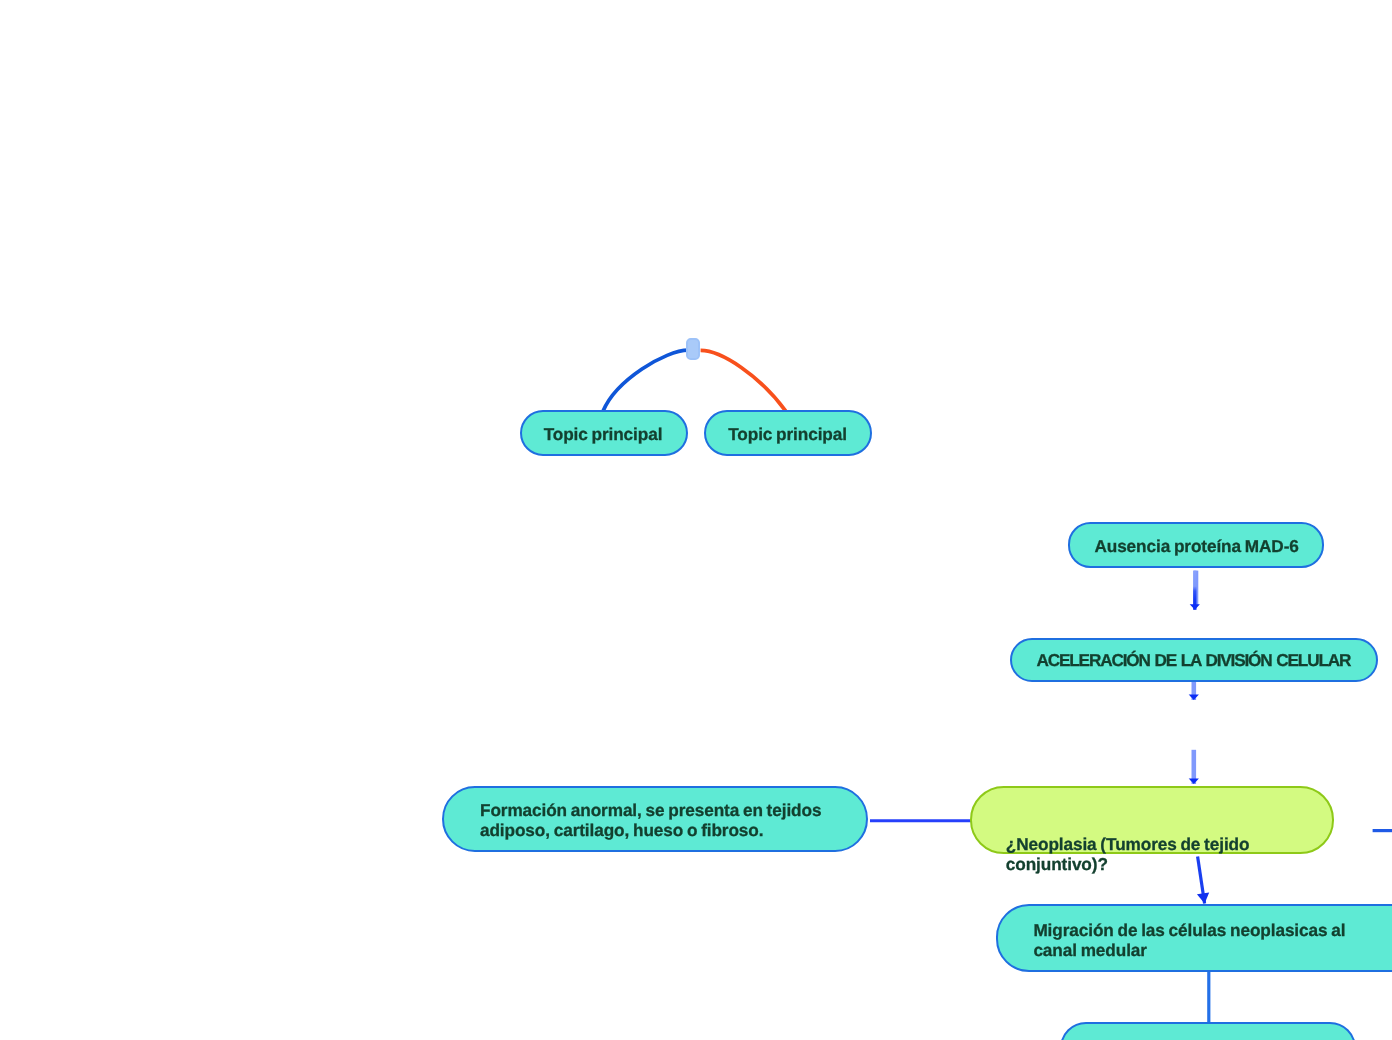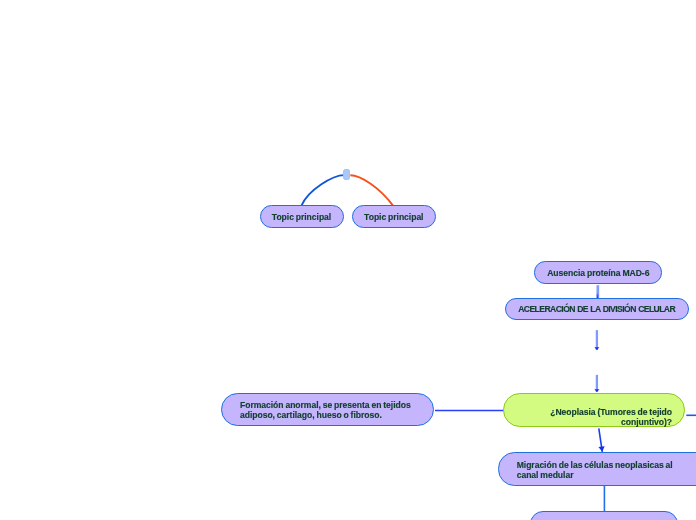--- a/index.html
+++ b/index.html
@@ -6,21 +6,21 @@
   html,body{margin:0;padding:0;background:#ffffff;}
   body{width:696px;height:520px;overflow:hidden;
        font-family:"Liberation Sans",sans-serif;
        -webkit-font-smoothing:antialiased;}
   #canvas{position:relative;width:696px;height:520px;background:#ffffff;}
   svg#links{position:absolute;left:0;top:0;width:696px;height:520px;overflow:visible;}
   .node{position:absolute;box-sizing:border-box;display:flex;align-items:center;
         font-weight:bold;font-size:8.6px;line-height:10.3px;
         color:#13402f;letter-spacing:-0.045px;word-spacing:-0.45px;-webkit-text-stroke:0.14px #13402f;}
   .node .lbl{display:block;width:100%;white-space:nowrap;transform:translateZ(0);position:relative;top:0.6px;}
-  .node.blue{background:#c4b5fd;border:1.2px solid #1f6fe0;}
+  .node.blue{background:#5eead4;border:1.2px solid #1f6fe0;}
   .node.green{background:#d3fa81;border:1.2px solid #8ec918;}
   .node.ctr{justify-content:center;text-align:center;}
   .node.lft{justify-content:flex-start;text-align:left;}
   .caps{letter-spacing:-0.58px;word-spacing:0.55px;}
   .handle{position:absolute;box-sizing:border-box;background:#a9caf9;
           border:1px solid #9dc2f8;border-radius:2.4px;}
 </style>
 </head>
 <body>
 
@@ -65,26 +65,26 @@
   </div>
 
   <div class="node blue ctr" style="left:351.8px;top:204.8px;width:84px;height:23px;border-radius:11.5px;">
     <span class="lbl">Topic principal</span>
   </div>
 
   <div class="node blue ctr" style="left:534.3px;top:261.3px;width:128px;height:22.4px;border-radius:11.2px;">
     <span class="lbl">Ausencia proteína MAD-6</span>
   </div>
 
-  <div class="node blue ctr caps" style="left:504.7px;top:298px;width:184px;height:22.4px;border-radius:11.2px;align-items:flex-start;padding-top:4.2px;">
+  <div class="node blue ctr caps" style="left:504.7px;top:319px;width:184px;height:22.4px;border-radius:11.2px;align-items:flex-start;padding-top:4.2px;">
     <span class="lbl">ACELERACIÓN DE LA DIVISIÓN CELULAR</span>
   </div>
 
 
-  <div class="node green lft" style="left:503px;top:393px;width:182px;height:33.8px;border-radius:16.85px;padding-left:16.9px;padding-right:12px;align-items:flex-start;padding-top:12px;text-align:right;">
+  <div class="node green lft" style="left:485px;top:393px;width:182px;height:33.8px;border-radius:16.85px;padding-left:16.9px;padding-right:12px;align-items:flex-start;padding-top:22px;">
     <span class="lbl">¿Neoplasia (Tumores de tejido<br>conjuntivo)?</span>
   </div>
 
   <div class="node blue lft" style="left:221.3px;top:393.3px;width:213px;height:33.2px;border-radius:16.45px;padding-left:17.7px;padding-right:12px;justify-content:flex-end;">
     <span class="lbl">Formación anormal, se presenta en tejidos<br>adiposo, cartilago, hueso o fibroso.</span>
   </div>
 
   <div class="node blue lft" style="left:498.1px;top:452.1px;width:240px;height:33.9px;border-radius:16.5px;padding-left:17.6px;padding-right:12px;align-items:flex-start;padding-top:6.2px;">
     <span class="lbl">Migración de las células neoplasicas al<br>canal medular</span>
   </div>

